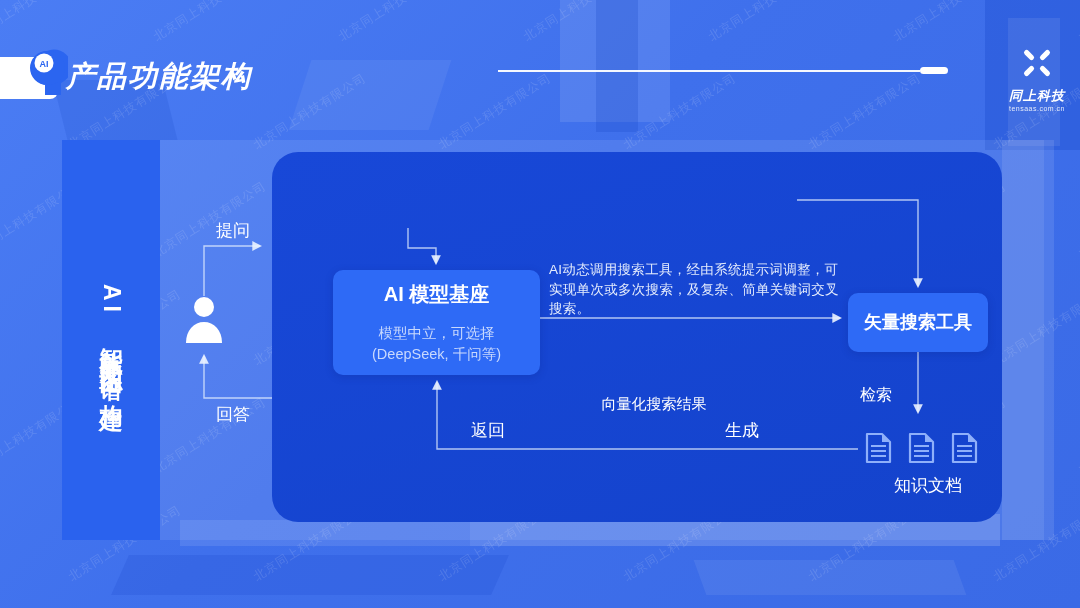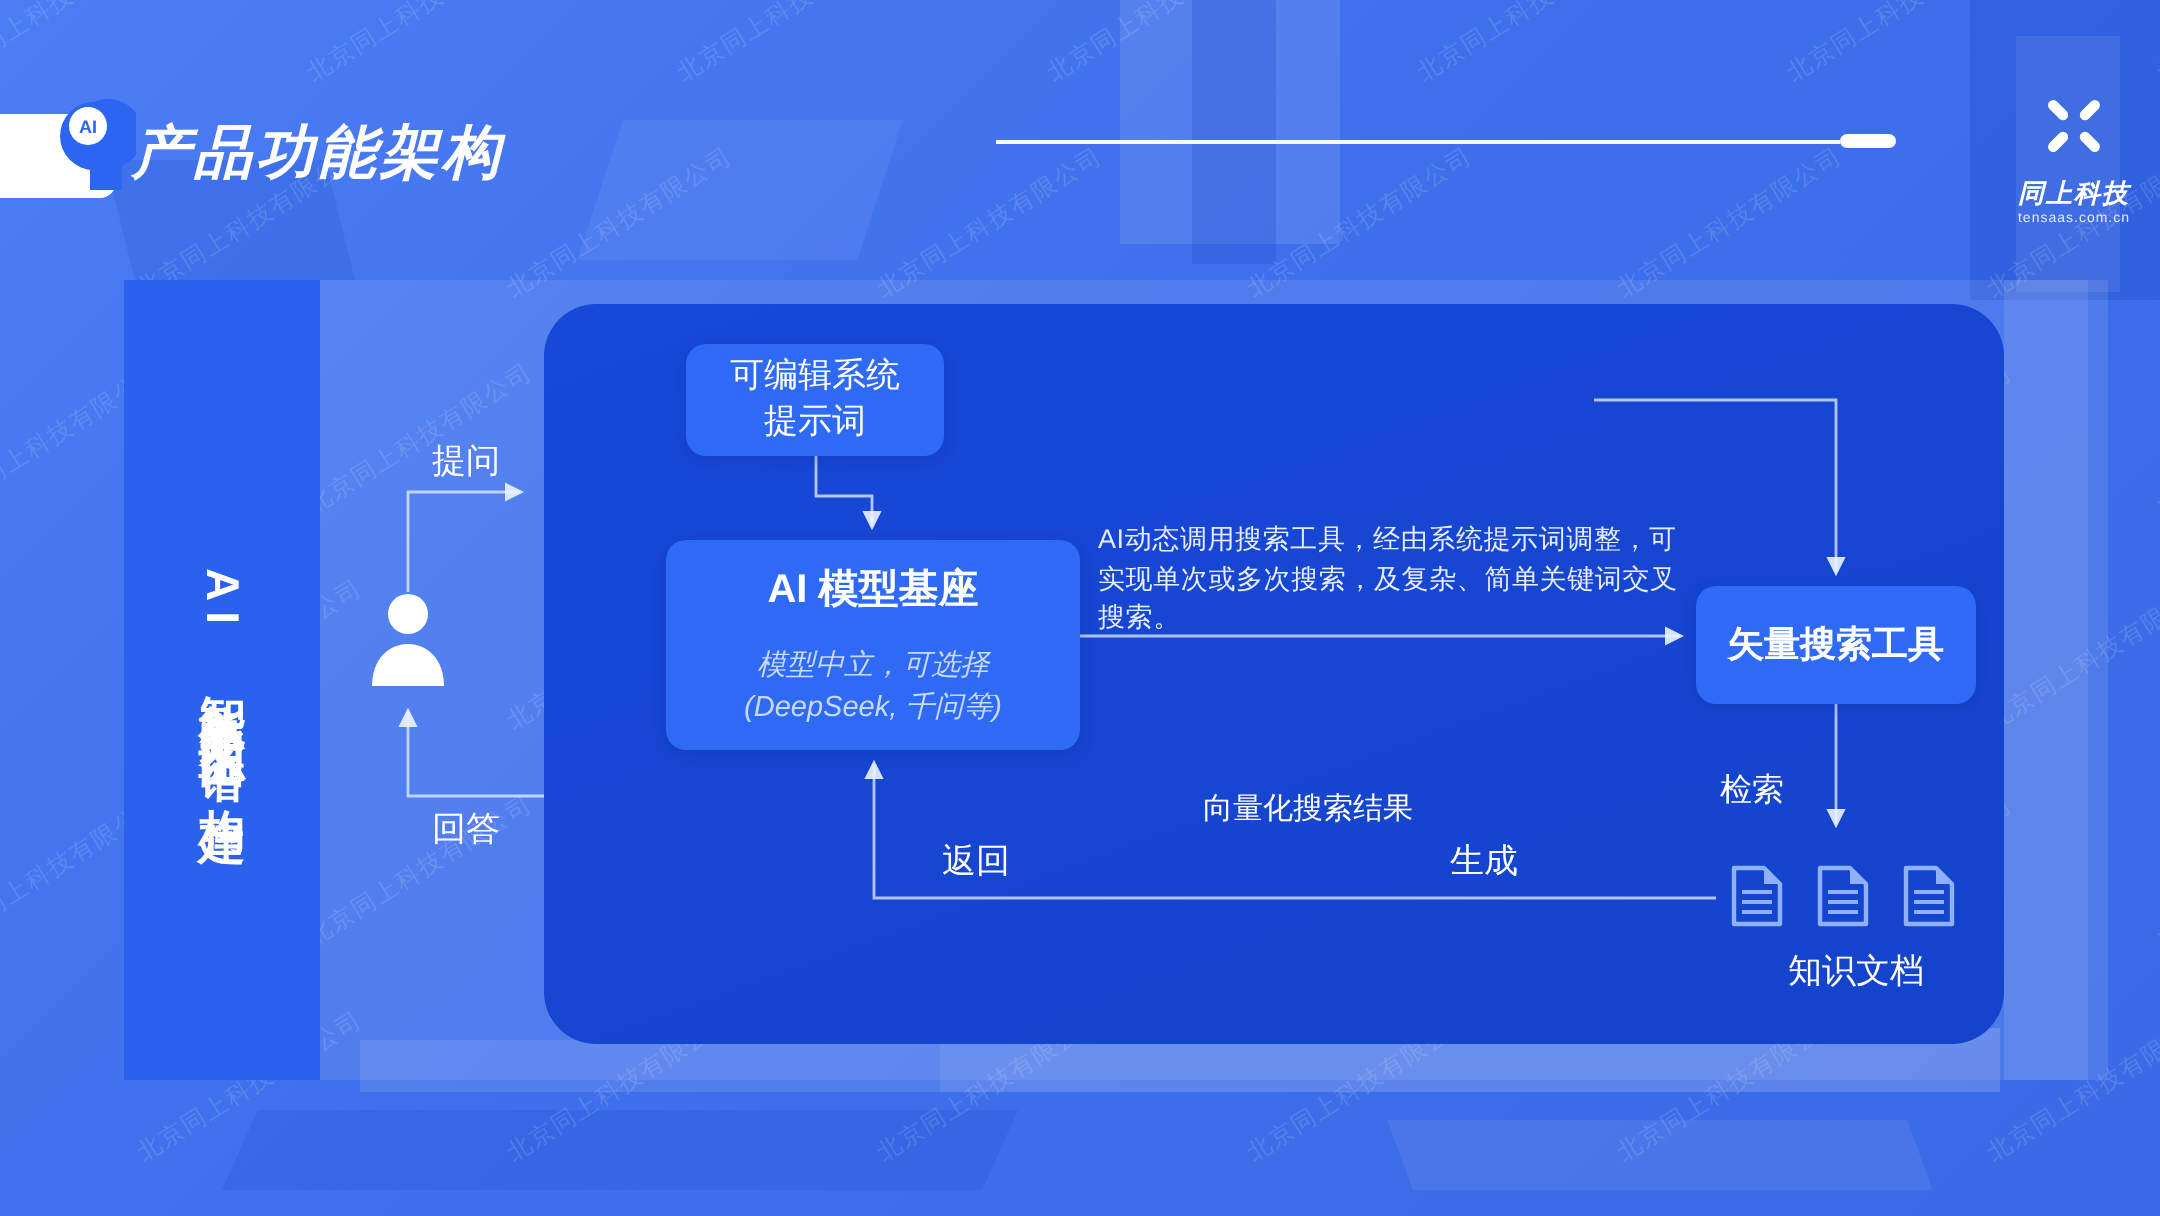--- a/index.html
+++ b/index.html
@@ -34,21 +34,21 @@
   #arrows{position:absolute;left:0;top:0;}
   
   .node{position:absolute;background:#2e6af6;border-radius:10px;color:#fff;display:flex;
         flex-direction:column;align-items:center;justify-content:center;text-align:center;
         box-shadow:0 2px 8px rgba(10,30,110,.18);}
   .node .t{font-size:17px;line-height:1.35;}
   .lbl{position:absolute;color:#fff;font-size:17px;white-space:nowrap;}
   .desc{position:absolute;left:549px;top:260px;width:300px;color:rgba(240,246,255,.95);
         font-size:13.5px;line-height:1.45;letter-spacing:.3px;}
   .model-title{font-size:20px;font-weight:700;}
-  .model-sub{font-size:14.5px;color:#c9d9fd;margin-top:15px;line-height:1.4;width:190px;font-style:italic;}
+  .model-sub{font-size:14.5px;color:#c9d9fd;margin-top:15px;line-height:1.4;width:190px;}
   .vres-title{position:absolute;left:586px;top:395px;width:136px;text-align:center;color:#fff;font-size:15px;}
   .vres-box{position:absolute;left:587px;top:428px;width:127px;height:41px;background:#3b73f8;border-radius:9px;
             color:#fff;font-size:12.5px;line-height:1.35;display:flex;flex-direction:column;
             align-items:center;justify-content:center;}
   .docs-row{position:absolute;left:865px;top:432px;display:flex;gap:16px;}
   .person{position:absolute;left:182px;top:296px;}
 </style>
 </head>
 <body>
 
@@ -160,23 +160,20 @@
     </g>
   </svg>
 
   <svg class="person" width="44" height="50" viewBox="0 0 44 50">
     <circle cx="22" cy="11" r="10" fill="#fff"></circle>
     <path d="M4 47 c0 -13 8 -21 18 -21 s18 8 18 21 z" fill="#fff"></path>
   </svg>
   <div class="lbl" style="left:216px;top:219px;">提问</div>
   <div class="lbl" style="left:216px;top:403px;">回答</div>
 
-  <div class="node" style="left:343px;top:172px;width:129px;height:56px;">
-    <div class="t" style="width:95px;">可编辑系统提示词</div>
-  </div>
 
 
   <div class="node" style="left:333px;top:270px;width:207px;height:105px;">
     <div class="model-title">AI 模型基座</div>
     <div class="model-sub">模型中立，可选择 (DeepSeek, 千问等)</div>
   </div>
 
   <div class="desc">AI动态调用搜索工具，经由系统提示词调整，可实现单次或多次搜索，及复杂、简单关键词交叉搜索。</div>
 
   <div class="node" style="left:848px;top:293px;width:140px;height:59px;">

